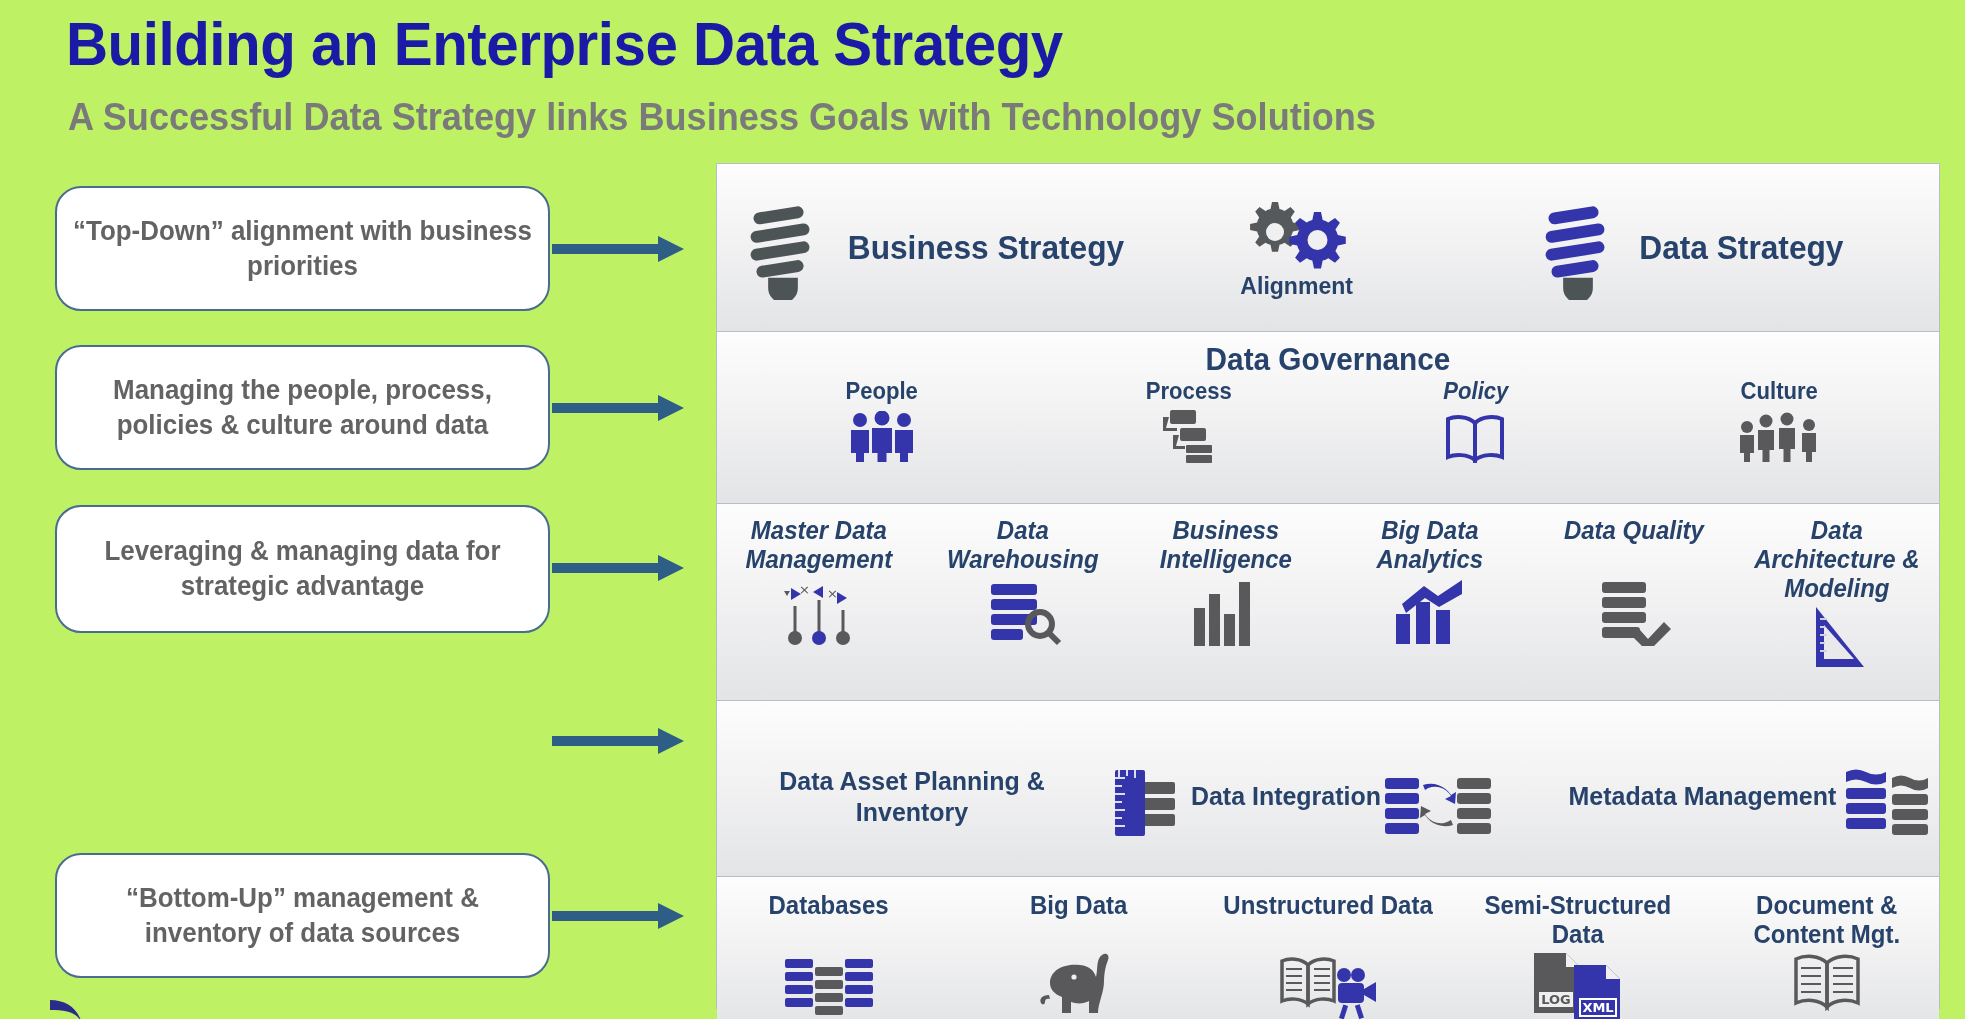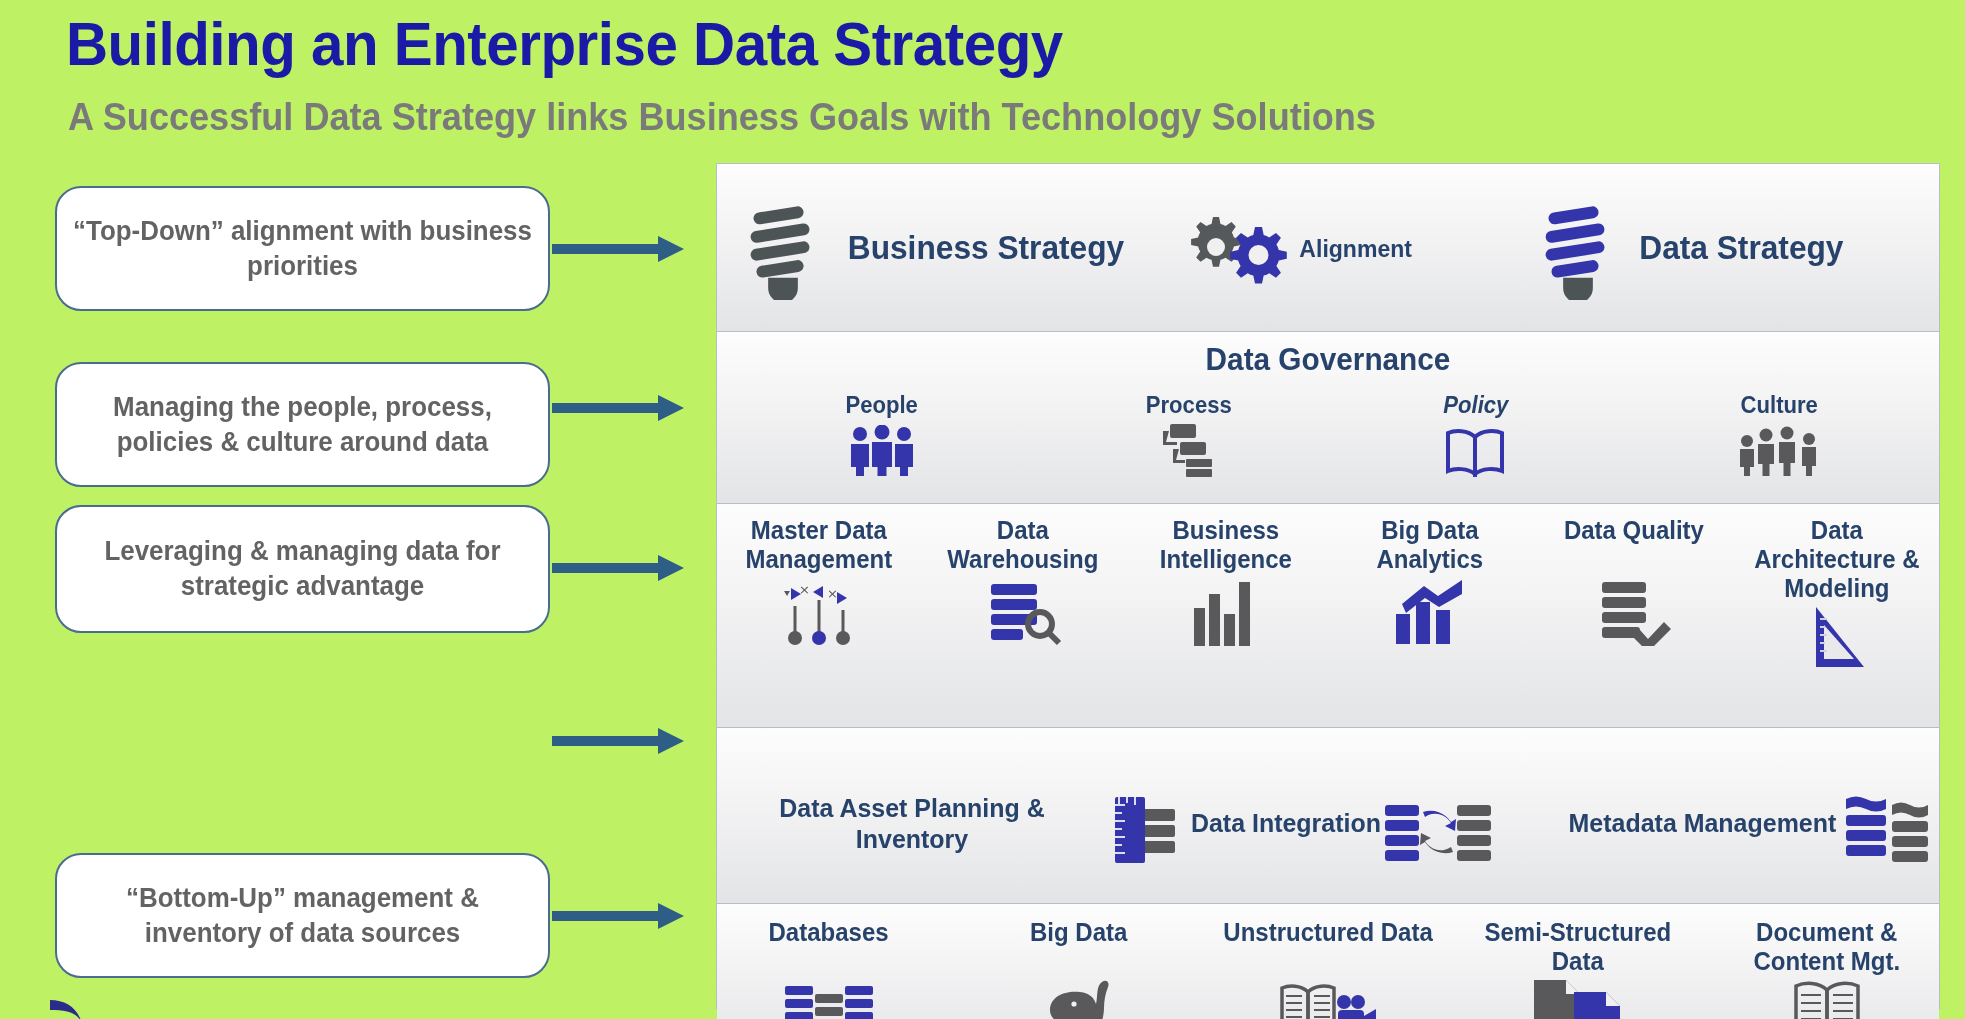--- a/index.html
+++ b/index.html
@@ -63,33 +63,33 @@
   }
   .cell-label{
     color:#27436b;font-weight:bold;text-align:center;line-height:1.16;
     transform:scaleX(0.96);
   }
 
   
   #band-strategy{height:168px;display:flex;align-items:center;}
   .strat-item{display:flex;align-items:center;justify-content:center;}
   .strat-label{color:#27436b;font-weight:bold;font-size:33px;transform:scaleX(0.96);}
-  .align-wrap{display:flex;flex-direction:row;align-items:center;justify-content:center;}
+  .align-wrap{display:flex;flex-direction:column;align-items:center;justify-content:center;}
   .align-label{color:#27436b;font-weight:bold;font-size:24px;margin-top:2px;transform:scaleX(0.96);}
 
   
   #band-governance{height:172px;}
   #band-governance .band-title{padding-top:10px;}
-  .gov-row{display:flex;margin-top:14px;justify-content:space-between;}
+  .gov-row{display:flex;margin-top:0;justify-content:space-between;}
   .gov-cell{flex:1;display:flex;flex-direction:column;align-items:center;}
   .gov-cell .cell-label{font-size:23px;}
   .gov-icon{margin-top:6px;height:52px;display:flex;align-items:flex-end;}
 
   
-  #band-capabilities{height:224px;}
+  #band-capabilities{height:197px;font-style:italic;}
   .cap-row{display:flex;height:100%;padding-top:12px;box-sizing:border-box;}
   .cap-cell{flex:1;display:flex;flex-direction:column;align-items:center;}
   .cap-cell .cell-label{font-size:25px;min-height:62px;}
   .cap-icon{margin-top:2px;height:66px;display:flex;align-items:flex-end;}
 
   
   #band-integration{height:176px;}
   .int-row{display:flex;height:100%;padding-top:16px;box-sizing:border-box;}
   .int-cell{flex:1;display:flex;flex-direction:row;align-items:center;}
   .int-cell .cell-label{font-size:26px;}
@@ -116,21 +116,21 @@
   <div id="page-subtitle">A Successful Data Strategy links Business Goals with Technology Solutions</div>
 
   <div class="callout" style="top:186px;height:125px;">
     <span>“Top-Down” alignment with business priorities</span>
   </div>
   <div class="arrow" style="left:552px;top:236px;width:132px;">
     <div class="shaft" style="width:106px;"></div>
       <div class="head" style="left:106px;"></div>
   </div>
 
-  <div class="callout" style="top:362px;height:125px;">
+  <div class="callout" style="top:345px;height:125px;">
     <span>Managing the people, process, policies &amp; culture around data</span>
   </div>
   <div class="arrow" style="left:552px;top:395px;width:132px;">
     <div class="shaft" style="width:106px;"></div>
       <div class="head" style="left:106px;"></div>
   </div>
 
   <div class="callout" style="top:505px;height:128px;">
     <span>Leveraging &amp; managing data for strategic advantage</span>
   </div>

